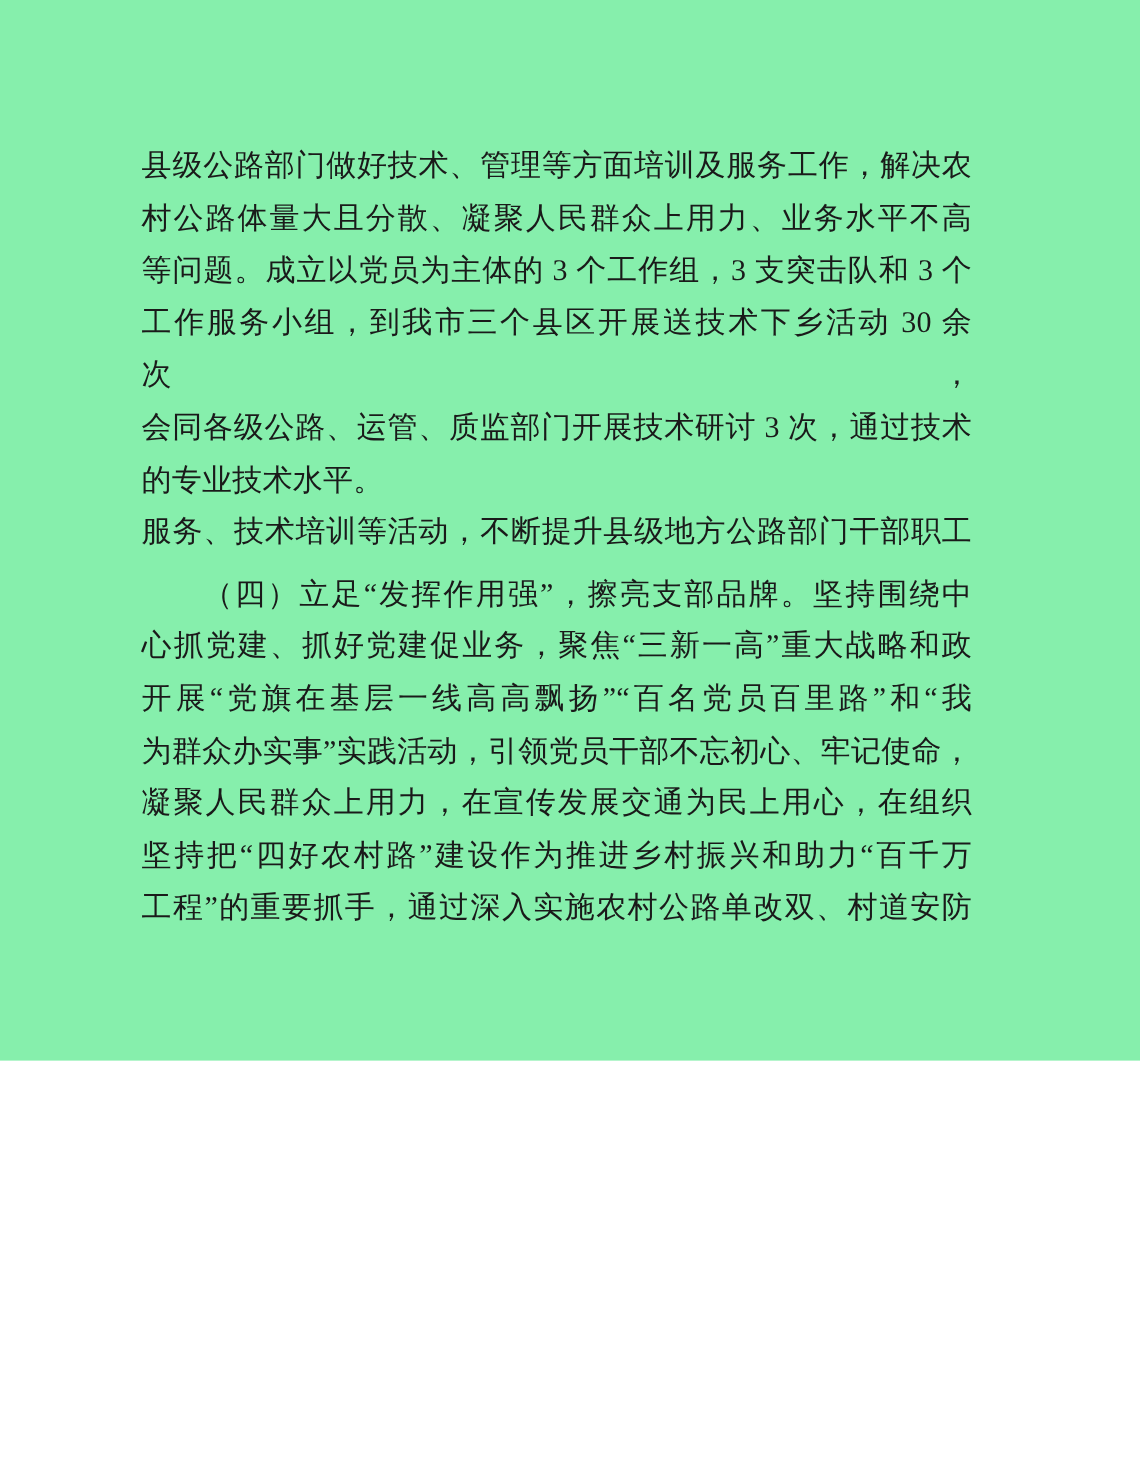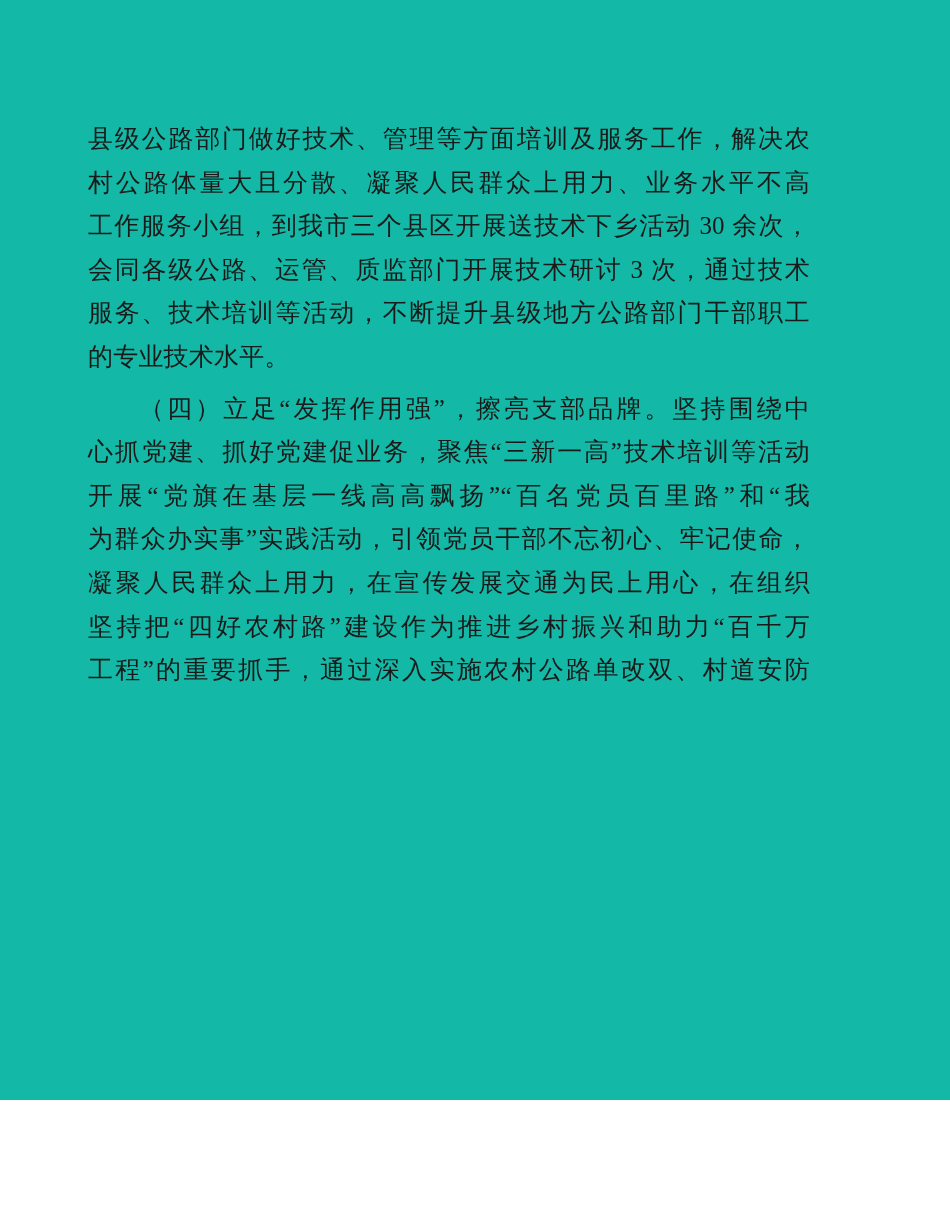--- a/index.html
+++ b/index.html
@@ -3,24 +3,24 @@
 <meta charset="utf-8">
 <style>
   html, body {
     margin: 0;
     padding: 0;
     background: #ffffff;
   }
   .page {
     position: relative;
     width: 950px;
-    height: 1100px;
-    background: #14b8a6;
+    height: 884px;
+    background: #86efac;
     box-sizing: border-box;
-    padding: 117px 140px 0 88px;
+    padding: 117px 140px 0 118px;
     overflow: hidden;
     font-family: "Liberation Serif", "DejaVu Serif", serif;
   }
   .para {
     margin: 0;
   }
   .para + .para {
     margin-top: 8px;
   }
   .ln {
@@ -42,29 +42,30 @@
   }
 </style>
 </head>
 <body>
 
 <div class="page">
 
   <div class="para">
     <div class="ln">县级公路部门做好技术、管理等方面培训及服务工作，解决农</div>
     <div class="ln">村公路体量大且分散、凝聚人民群众上用力、业务水平不高</div>
+    <div class="ln">等问题。成立以党员为主体的 3 个工作组，3 支突击队和 3 个</div>
     <div class="ln">工作服务小组，到我市三个县区开展送技术下乡活动 30 余次，</div>
     <div class="ln">会同各级公路、运管、质监部门开展技术研讨 3 次，通过技术</div>
+    <div class="ln end">的专业技术水平。</div>
     <div class="ln">服务、技术培训等活动，不断提升县级地方公路部门干部职工</div>
-    <div class="ln end">的专业技术水平。</div>
   </div>
 
   <div class="para">
     <div class="ln indent">（四）立足“发挥作用强”，擦亮支部品牌。坚持围绕中</div>
-    <div class="ln">心抓党建、抓好党建促业务，聚焦“三新一高”技术培训等活动</div>
+    <div class="ln">心抓党建、抓好党建促业务，聚焦“三新一高”重大战略和政</div>
     <div class="ln">开展“党旗在基层一线高高飘扬”“百名党员百里路”和“我</div>
     <div class="ln">为群众办实事”实践活动，引领党员干部不忘初心、牢记使命，</div>
     <div class="ln">凝聚人民群众上用力，在宣传发展交通为民上用心，在组织</div>
     <div class="ln">坚持把“四好农村路”建设作为推进乡村振兴和助力“百千万</div>
     <div class="ln">工程”的重要抓手，通过深入实施农村公路单改双、村道安防</div>
 
   </div>
 
 </div>
 

